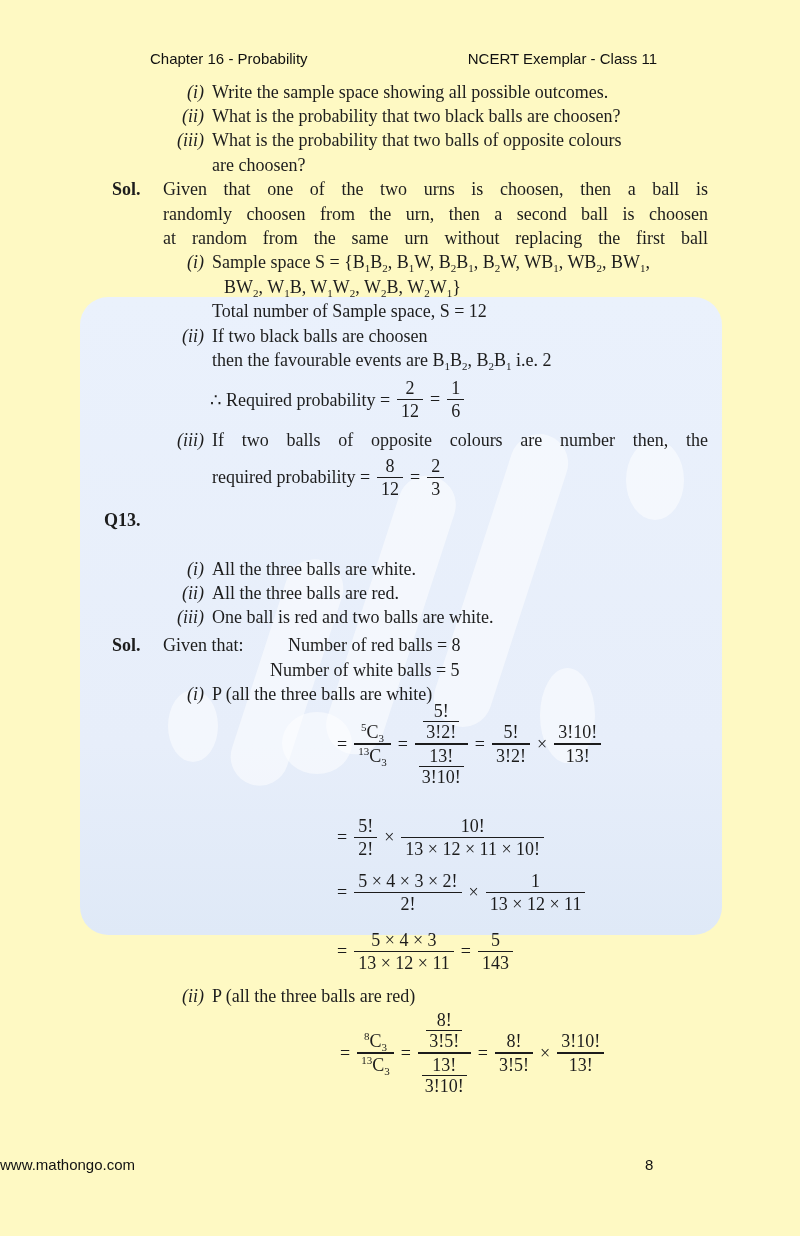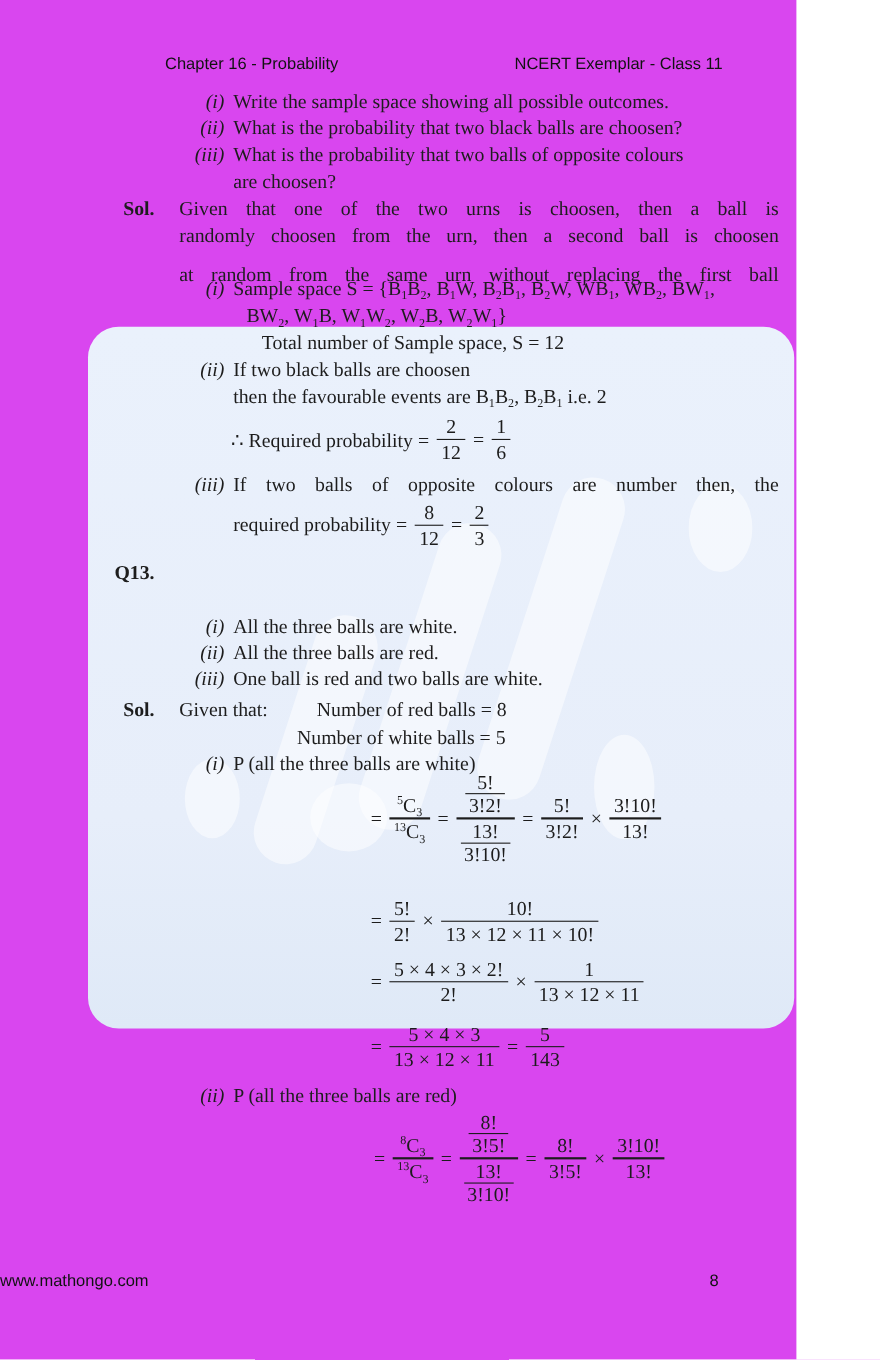--- a/index.html
+++ b/index.html
@@ -1,17 +1,17 @@
 <!DOCTYPE html>
 <html><head>
 <meta charset="utf-8">
 <style>
   html,body{margin:0;padding:0;background:#ffffff;}
   #page{
-    position:relative;width:724px;height:1236px;background:#d946ef;overflow:hidden;
+    position:relative;width:800px;height:1236px;background:#fef9c3;overflow:hidden;
     font-family:"Liberation Serif","DejaVu Serif",serif;color:#1d1d1d;
   }
   
   .hdr{
     position:absolute;top:50px;left:150px;width:507px;display:flex;justify-content:space-between;
     font-family:"Liberation Sans","DejaVu Sans",sans-serif;font-size:15px;color:#111;
   }
   .ftr{
     position:absolute;top:1156px;left:0;right:0;
     font-family:"Liberation Sans","DejaVu Sans",sans-serif;font-size:15px;color:#111;
@@ -74,29 +74,29 @@
     <span>are choosen?</span>
   </div>
 
   <div class="ln bl" style="top:177px;left:112px;">Sol.</div>
   <div class="ln" style="top:177px;left:163px;">
     <span class="just" style="width:545px;">Given that one of the two urns is choosen, then a ball is</span>
   </div>
   <div class="ln" style="top:202px;left:163px;">
     <span class="just" style="width:545px;">randomly choosen from the urn, then a second ball is choosen</span>
   </div>
-  <div class="ln" style="top:226px;left:163px;margin-top:11px;">
+  <div class="ln" style="top:226px;left:163px;">
     <span class="just" style="width:545px;">at random from the same urn without replacing the first ball</span>
   </div>
 
   <div class="ln" style="top:250px;left:158px;">
     <span class="mk">(i)</span><span>Sample space S = {B<sub>1</sub>B<sub>2</sub>, B<sub>1</sub>W, B<sub>2</sub>B<sub>1</sub>, B<sub>2</sub>W, WB<sub>1</sub>, WB<sub>2</sub>, BW<sub>1</sub>,</span>
   </div>
   <div class="ln" style="top:275px;left:224px;">BW<sub>2</sub>, W<sub>1</sub>B, W<sub>1</sub>W<sub>2</sub>, W<sub>2</sub>B, W<sub>2</sub>W<sub>1</sub>}</div>
-  <div class="ln" style="top:299px;left:212px;margin-left:26px;">Total number of Sample space, S = 12</div>
+  <div class="ln" style="top:299px;left:212px;">Total number of Sample space, S = 12</div>
 
   <div class="ln" style="top:324px;left:158px;">
     <span class="mk">(ii)</span><span>If two black balls are choosen</span>
   </div>
   <div class="ln" style="top:348px;left:212px;">then the favourable events are B<sub>1</sub>B<sub>2</sub>, B<sub>2</sub>B<sub>1</sub> i.e. 2</div>
 
   <div class="mrow" style="top:377px;left:210px;">
     <span>∴ Required probability =</span>
     <span class="frac">
       <span class="fnum">2</span>

